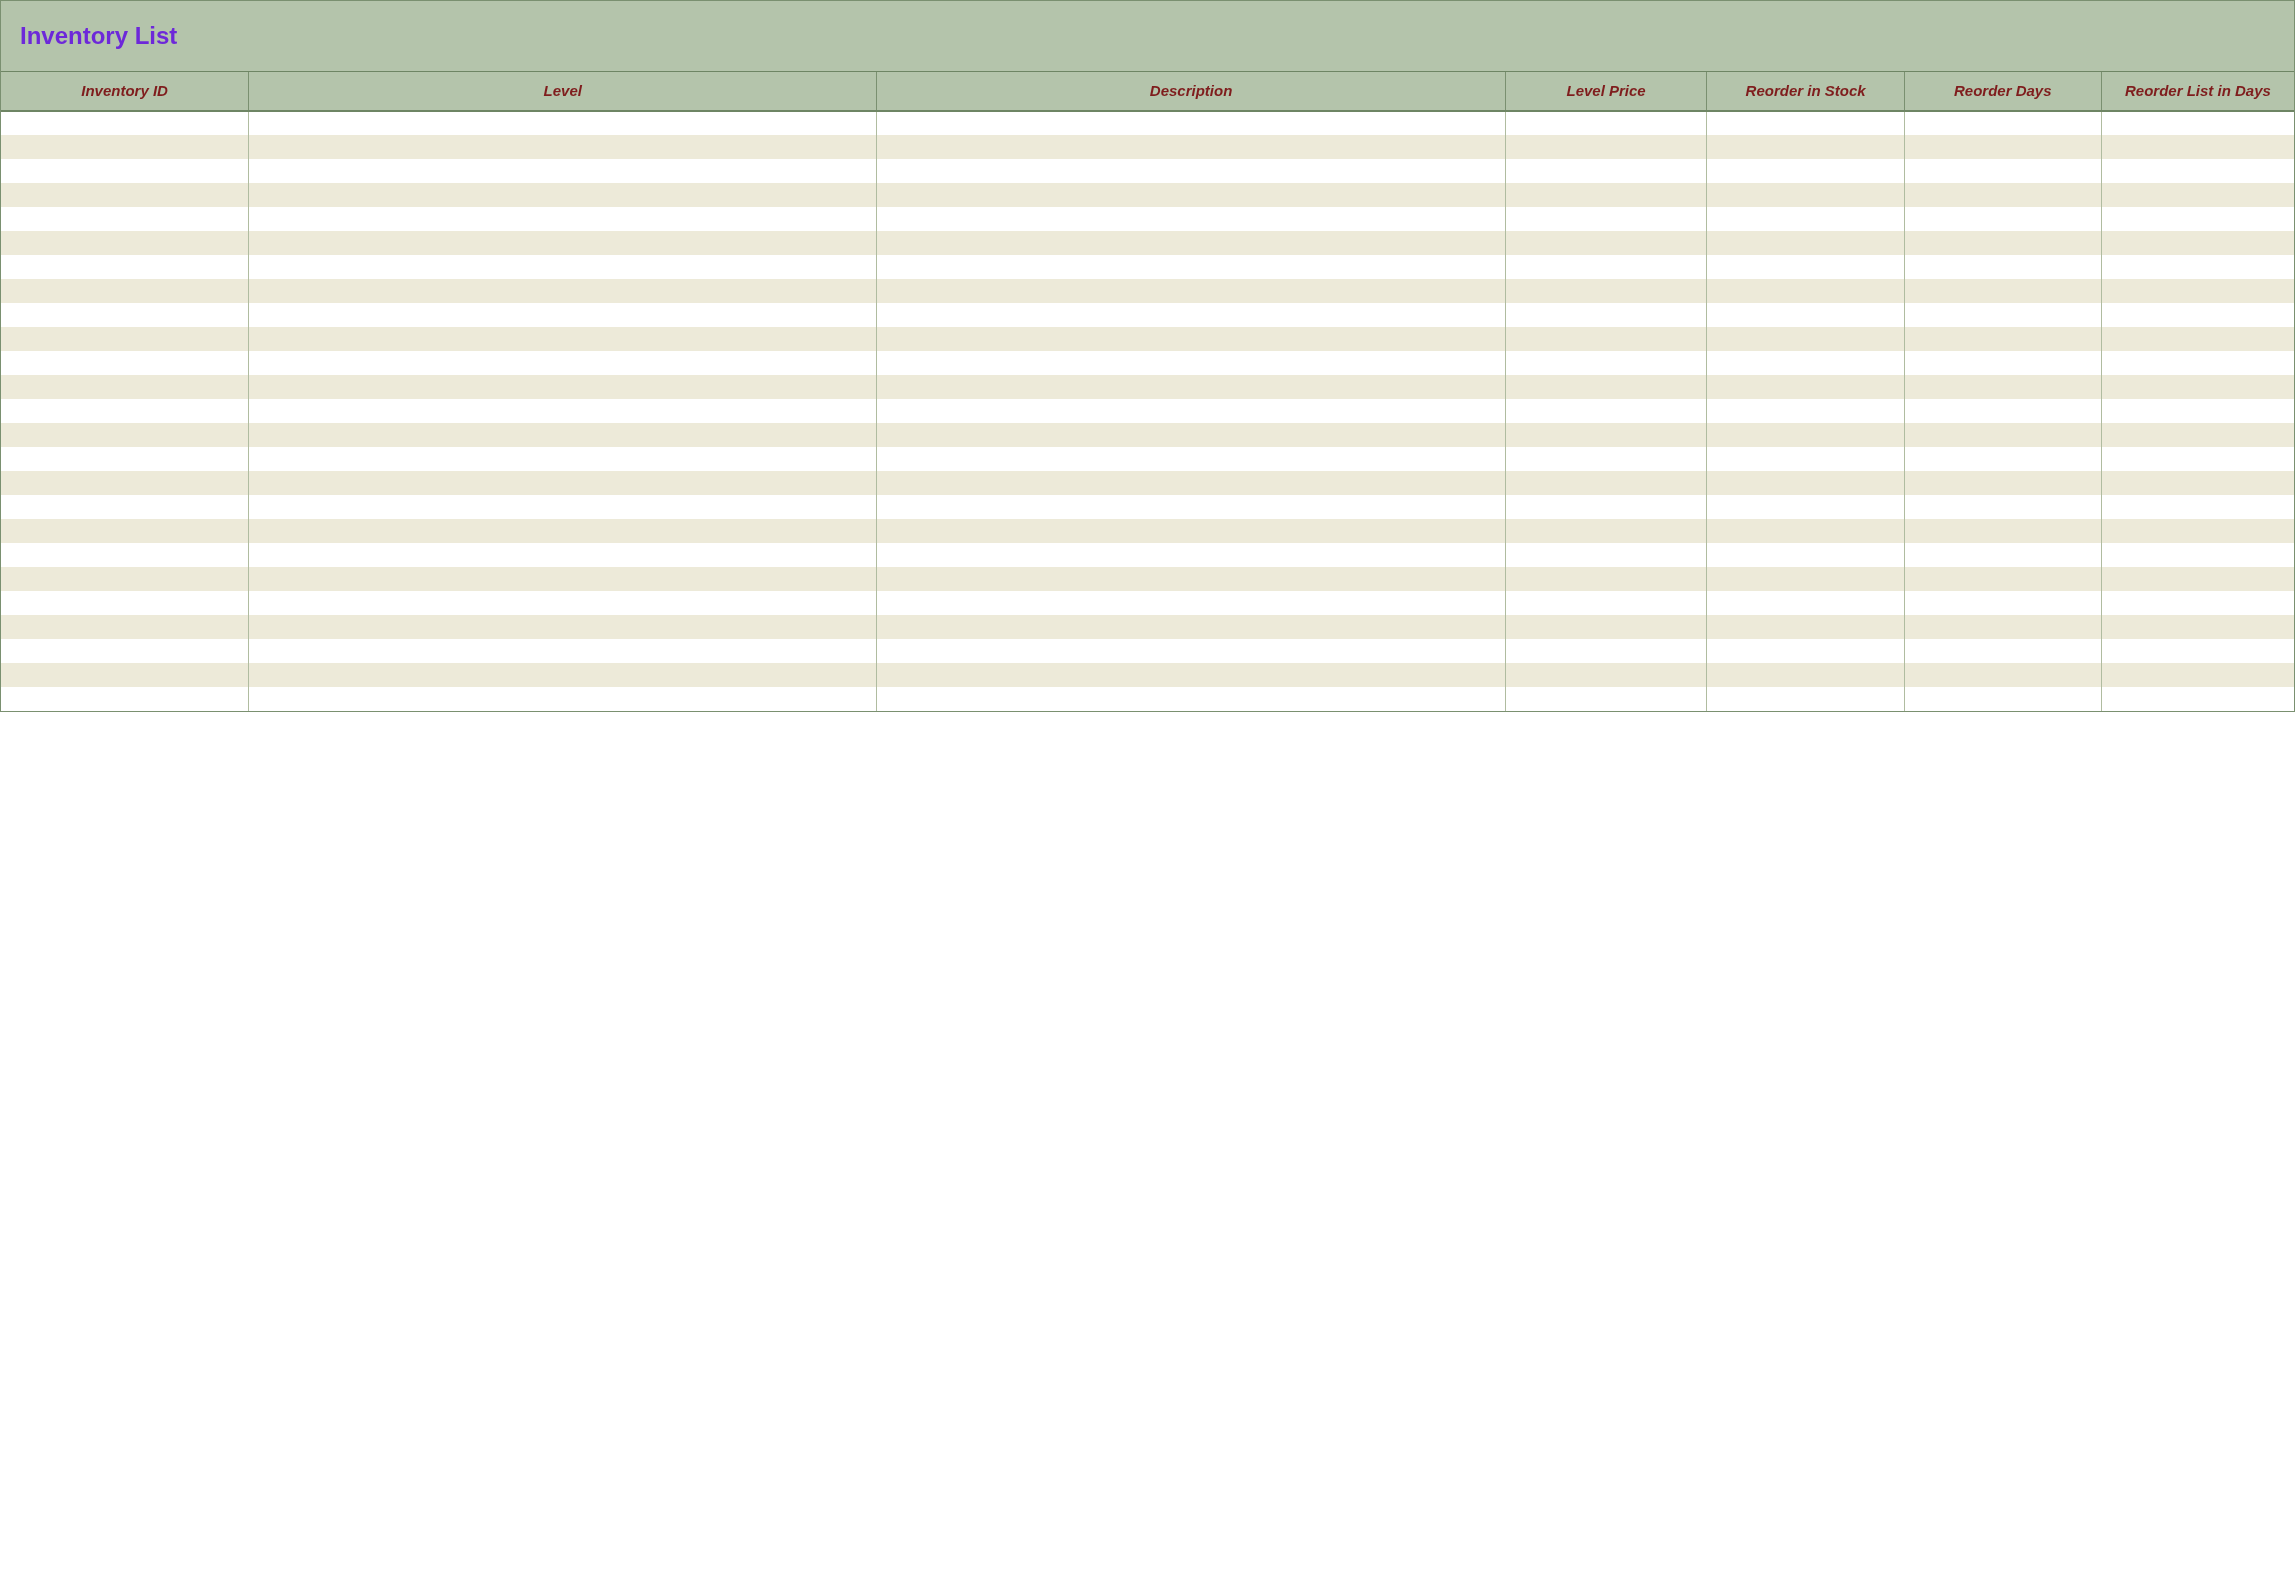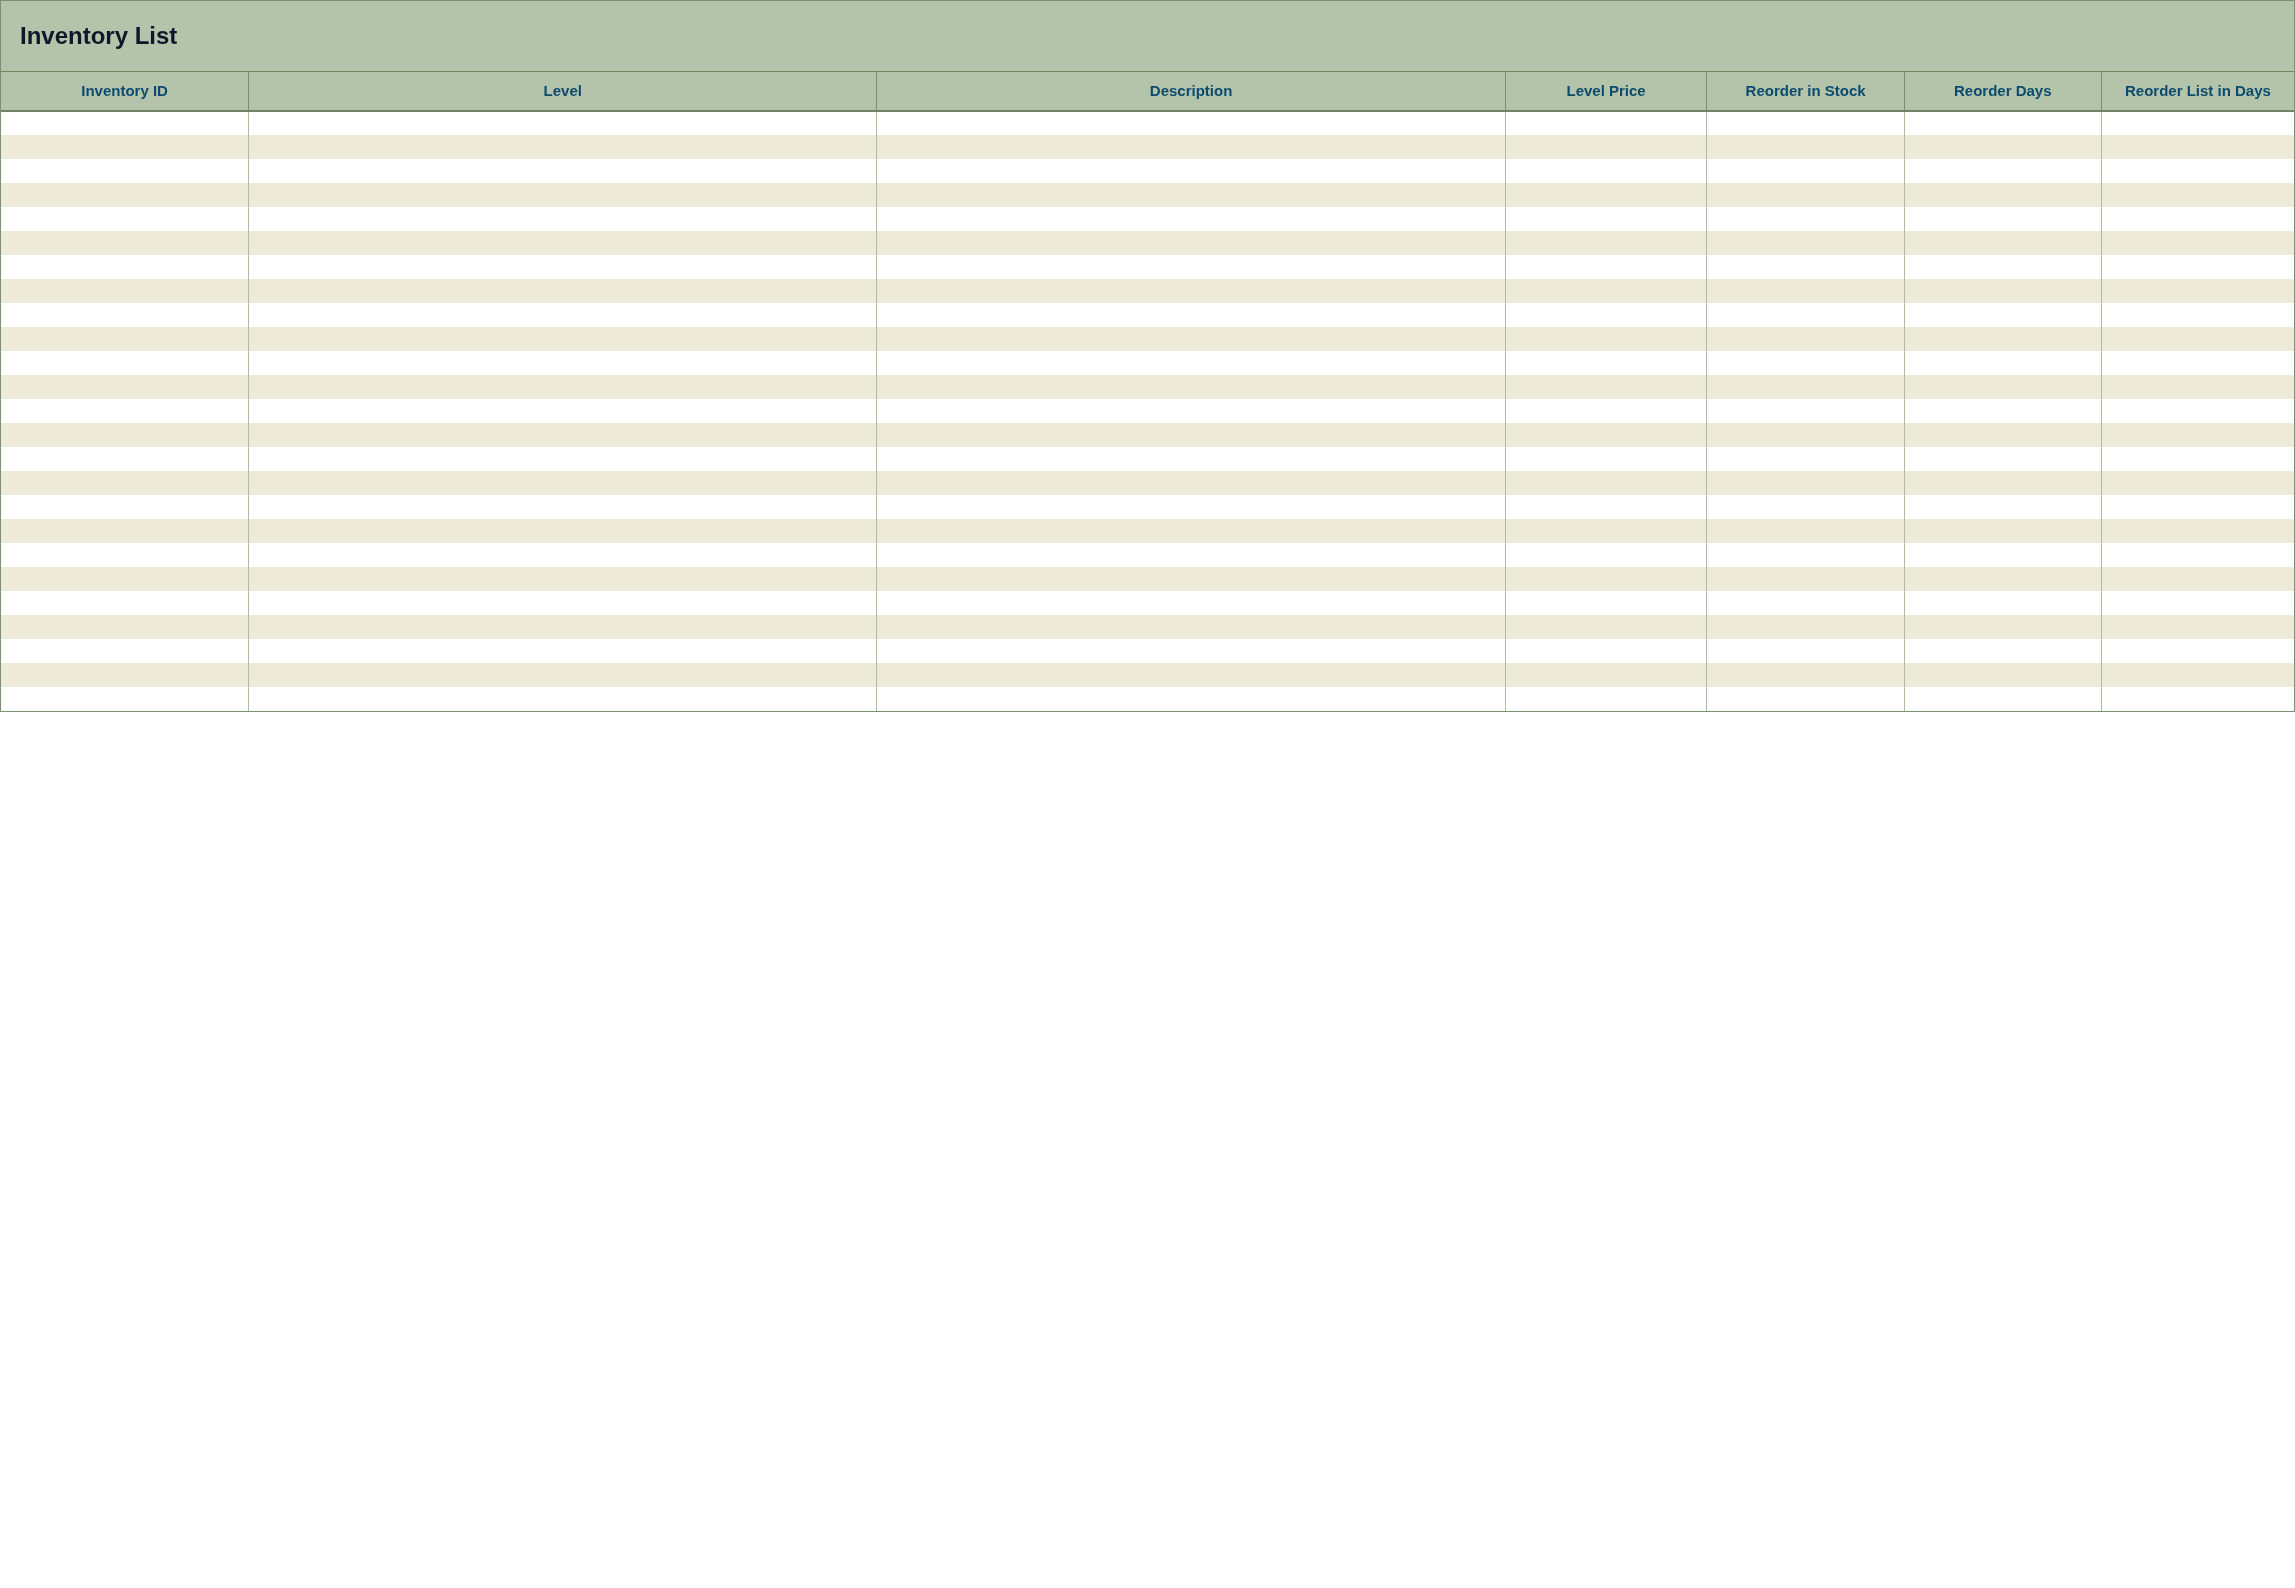--- a/index.html
+++ b/index.html
@@ -17,38 +17,39 @@
       border: 0.8px solid #7a9070;
     }
     .title-bar {
       background: #b4c4ab;
       padding: 21px 19px;
       border-bottom: 1.6px solid #6e8564;
     }
     .title-bar h1 {
       font-size: 24px;
       font-weight: bold;
-      color: #0f172a;
+      color: #6d28d9;
     }
     table {
       width: 100%;
       border-collapse: collapse;
       table-layout: fixed;
     }
     thead th {
       background: #b4c4ab;
-      color: #0c4a6e;
+      color: #7f1d1d;
       font-weight: bold;
       font-size: 15px;
       padding: 9.6px 4.8px;
       text-align: center;
       border-right: 0.8px solid #7a9070;
       border-bottom: 2.4px solid #6e8564;
       vertical-align: middle;
       line-height: 1.25;
+      font-style: italic;
     }
     thead th:last-child {
       border-right: none;
     }
     tbody td {
       height: 24px;
       border-right: 0.8px solid #b0bca0;
       padding: 0 4.8px;
       font-size: 12.8px;
     }

